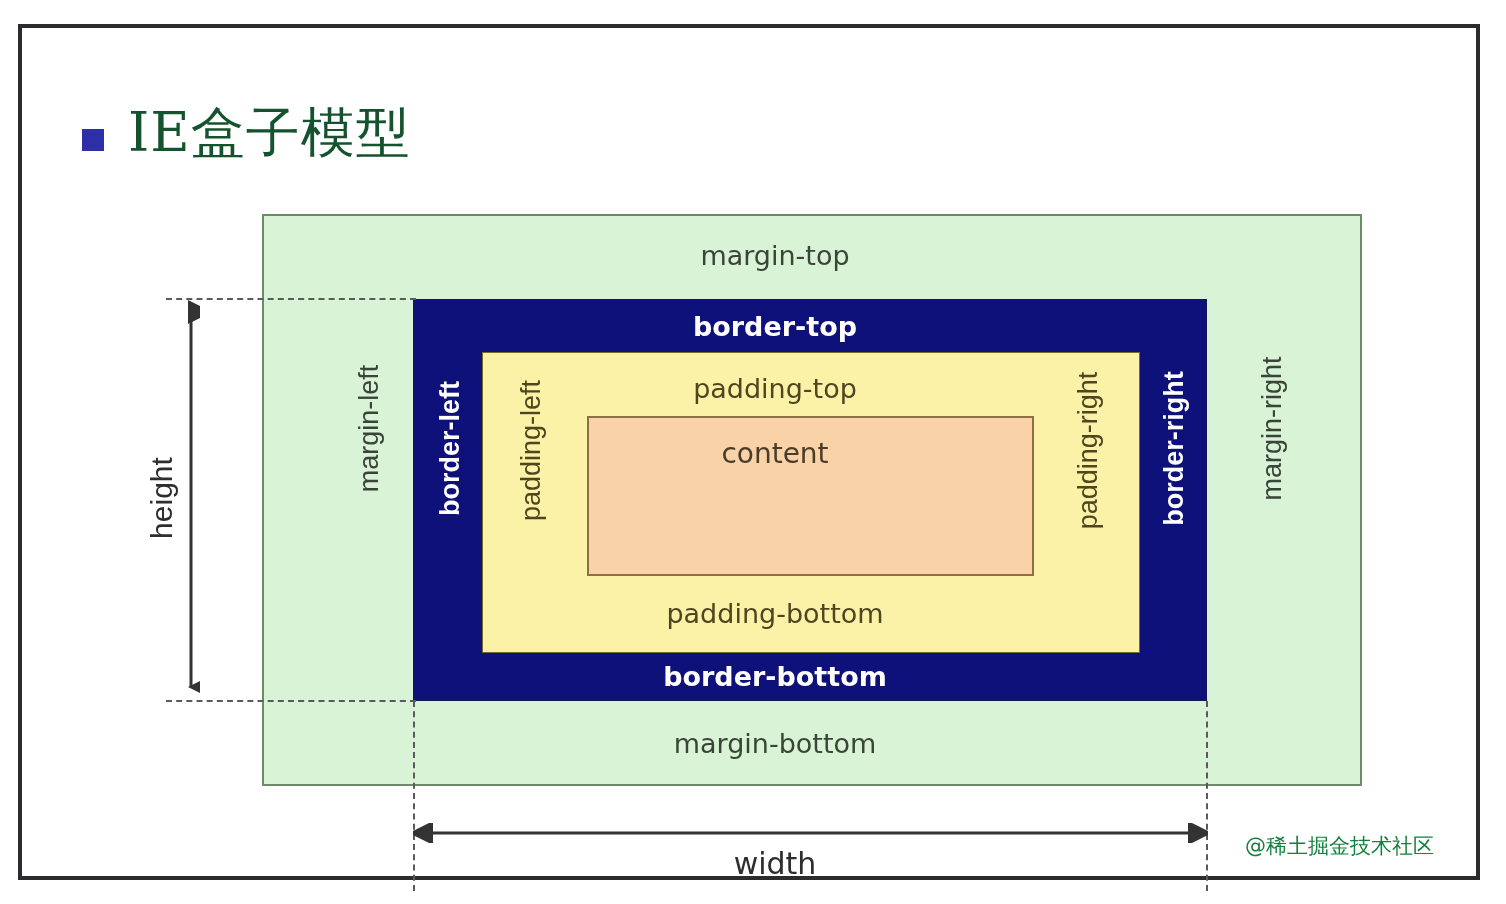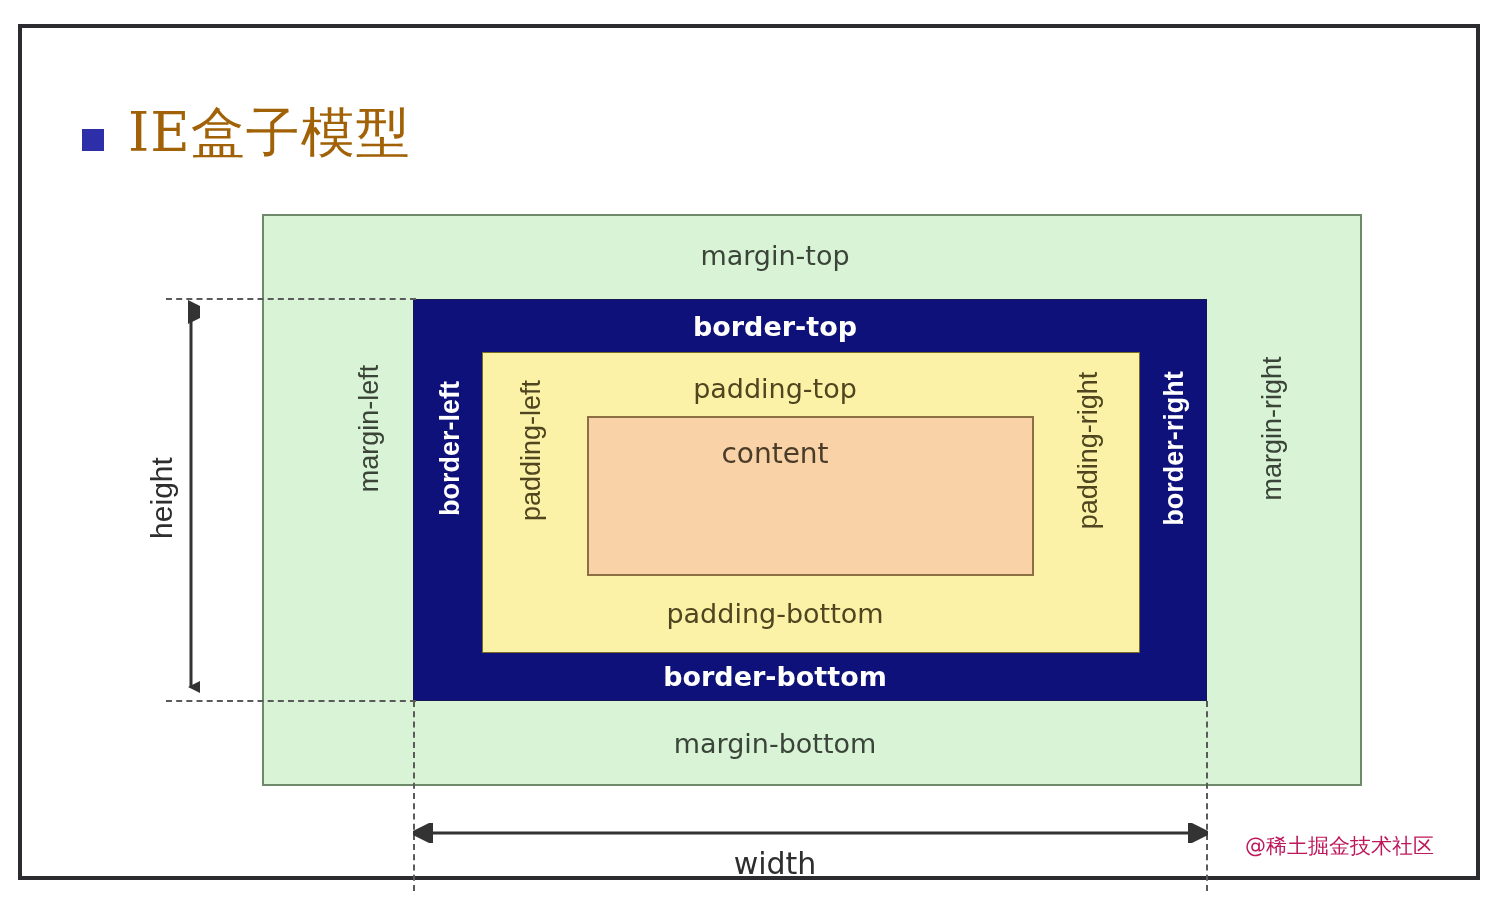--- a/index.html
+++ b/index.html
@@ -19,21 +19,21 @@
   }
   
   #title-row{
     position:absolute;left:60px;top:78px;display:flex;align-items:center;gap:24px;
   }
   #title-bullet{
     width:22px;height:22px;background:#2c2fa8;display:block;margin-top:14px;
   }
   #title-text{
     font-family:"DejaVu Serif","Liberation Serif",serif;
-    font-size:54px;color:#a16207;line-height:1;white-space:nowrap;
+    font-size:54px;color:#14532d;line-height:1;white-space:nowrap;
     font-weight:500;letter-spacing:1px;
   }
 
   
   #margin-box{
     position:absolute;left:240px;top:186px;width:1100px;height:572px;
     background:#d9f3d6;border:2px solid #6f8a6b;box-sizing:border-box;
   }
   #border-box{
     position:absolute;left:391px;top:271px;width:794px;height:402px;
@@ -86,21 +86,21 @@
 
   
   #height-arrow{position:absolute;left:160px;top:270px;width:18px;height:403px;}
   #width-arrow{position:absolute;left:391px;top:795px;width:795px;height:20px;}
   #lbl-height{left:120px;top:450px;width:40px;height:40px;}
   #lbl-width{left:0;top:818px;width:1506px;text-align:center;font-size:30px;color:#2e2e2e;}
 
   #watermark{
     position:absolute;right:42px;bottom:16px;
     font-family:"DejaVu Sans","Liberation Sans",sans-serif;
-    font-size:21px;color:#be185d;white-space:nowrap;
+    font-size:21px;color:#15803d;white-space:nowrap;
   }
 </style>
 </head>
 <body>
 
 <div id="slide-frame">
 
   <div id="title-row">
     <span id="title-bullet"></span>
     <span id="title-text">IE盒子模型</span>

